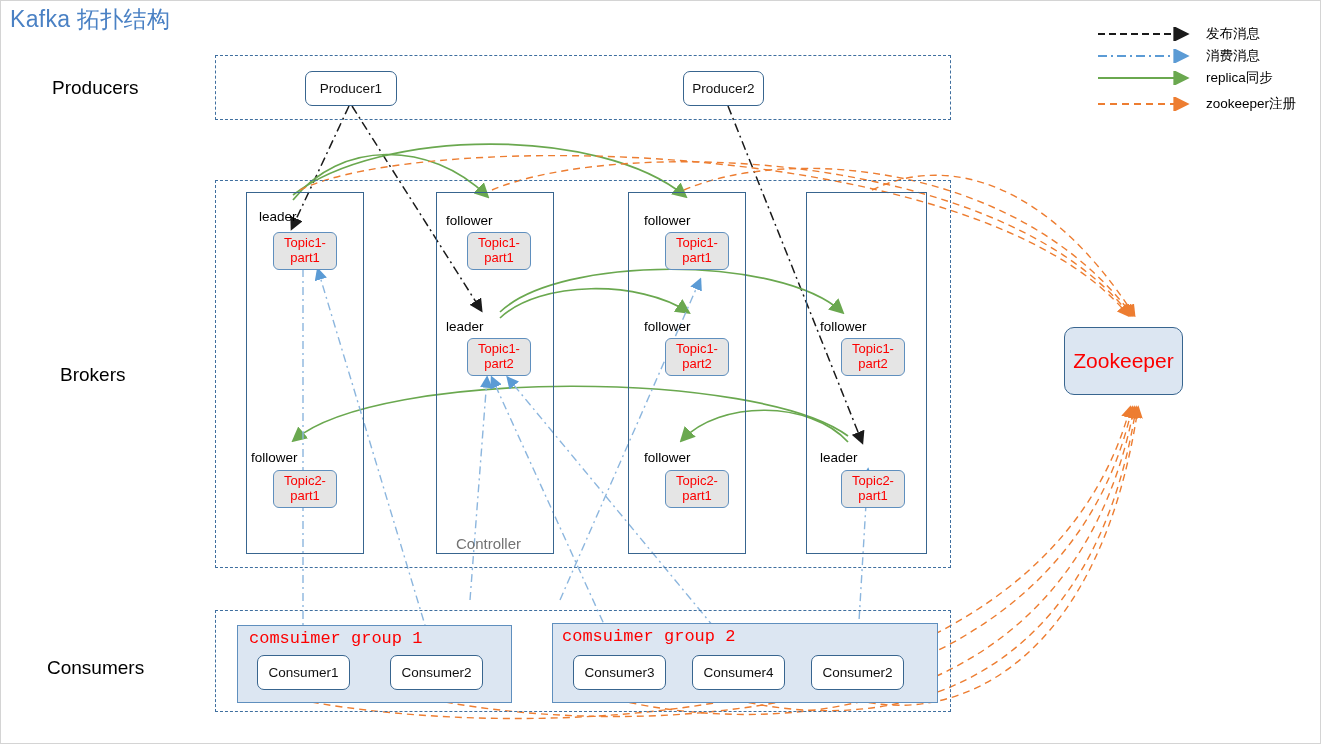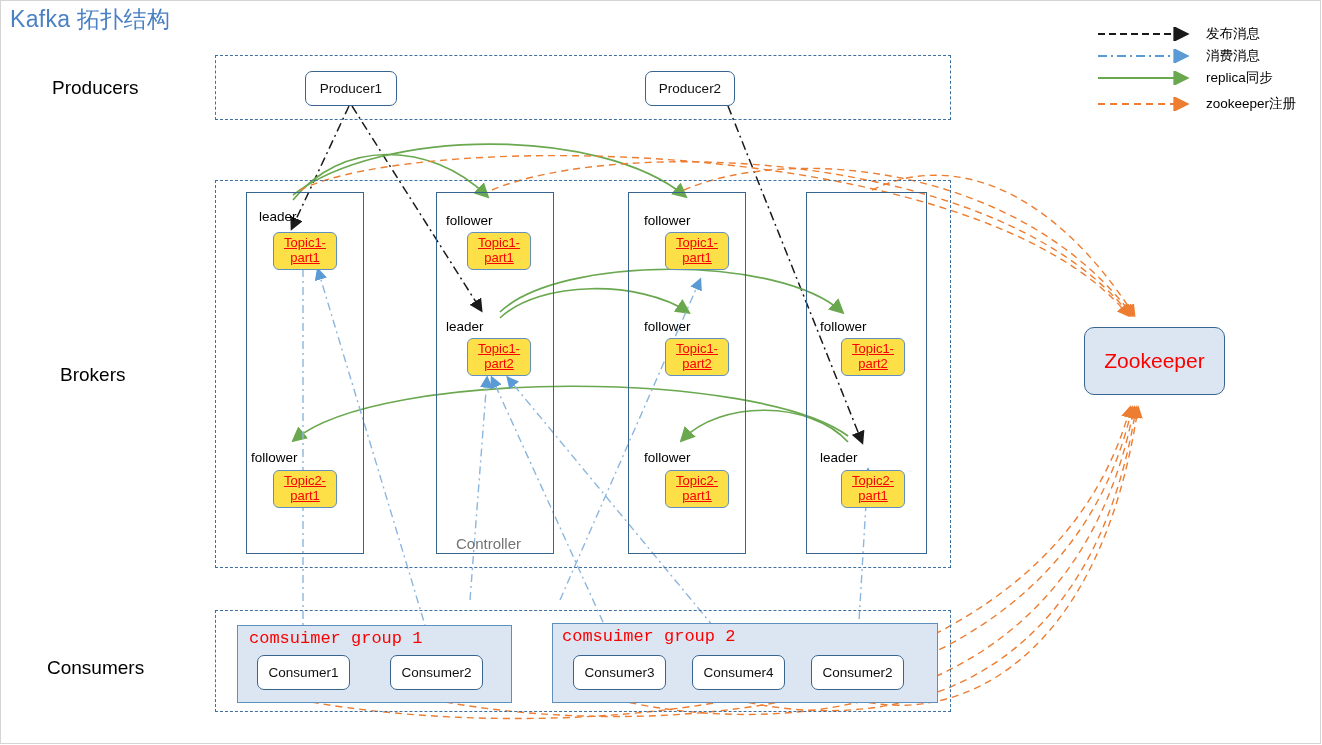--- a/index.html
+++ b/index.html
@@ -48,25 +48,24 @@
     border:1.3px solid #38658f; background:transparent;
   }
 
   .role-label {
     position:absolute; font-size:13.5px; color:#000; white-space:nowrap;
   }
 
   .partition {
     position:absolute; box-sizing:border-box;
     border:1.2px solid #5f8fbe; border-radius:6px;
-    background:#fde047;
+    background:#e5e5e5;
     display:flex; align-items:center; justify-content:center;
     color:#fc0000; font-size:13px; line-height:1.12; text-align:center;
     white-space:pre-line;
-    text-decoration:underline;
   }
 
   .controller-label {
     position:absolute; font-size:15px; color:#737373; white-space:nowrap;
   }
 
   .cgroup {
     position:absolute; box-sizing:border-box;
     border:1.2px solid #5f8fbe; background:#dce6f2;
   }
@@ -164,21 +163,21 @@
     </g>
   </svg>
 
   <div class="zone-label" style="left:52px; top:77px;">Producers</div>
   <div class="zone-label" style="left:60px; top:364px;">Brokers</div>
   <div class="zone-label" style="left:47px; top:657px;">Consumers</div>
 
   <div class="dashed-zone" style="left:215px; top:55px; width:736px; height:65px;"></div>
 
   <div class="rnode" style="left:305px; top:71px; width:92px; height:35px;">Producer1</div>
-  <div class="rnode" style="left:645px; top:71px; width:90px; height:35px;">Producer2</div>
+  <div class="rnode" style="left:683px; top:71px; width:81px; height:35px;">Producer2</div>
 
   <div class="dashed-zone" style="left:215px; top:180px; width:736px; height:388px;"></div>
 
   <div class="broker-box" style="left:246px; top:192px; width:118px; height:362px;"></div>
   <div class="role-label" style="left:259px; top:209px;">leader</div>
   <div class="partition" style="left:273px; top:232px; width:64px; height:38px;">Topic1-
 part1</div>
   <div class="role-label" style="left:251px; top:450px;">follower</div>
   <div class="partition" style="left:273px; top:470px; width:64px; height:38px;">Topic2-
 part1</div>
@@ -217,21 +216,21 @@
   <div class="cgroup-title" style="left:249px; top:629px;">comsuimer group 1</div>
   <div class="rnode" style="left:257px; top:655px; width:93px; height:35px;">Consumer1</div>
   <div class="rnode" style="left:390px; top:655px; width:93px; height:35px;">Consumer2</div>
 
   <div class="cgroup" style="left:552px; top:623px; width:386px; height:80px;"></div>
   <div class="cgroup-title" style="left:562px; top:627px;">comsuimer group 2</div>
   <div class="rnode" style="left:573px; top:655px; width:93px; height:35px;">Consumer3</div>
   <div class="rnode" style="left:692px; top:655px; width:93px; height:35px;">Consumer4</div>
   <div class="rnode" style="left:811px; top:655px; width:93px; height:35px;">Consumer2</div>
 
-  <div class="zk" style="left:1064px; top:327px; width:141px; height:68px;margin-left:20px;">Zookeeper</div>
+  <div class="zk" style="left:1064px; top:327px; width:119px; height:68px;">Zookeeper</div>
 
   <div class="legend" style="left:1098px; top:27px; width:215px; height:90px;">
 
     <div class="legend-row" style="left:0; top:0;">
       <svg class="legend-svg" width="100" height="14" viewBox="0 0 100 14">
         <defs>
             <marker id="lg-b" markerWidth="9" markerHeight="9" refX="7" refY="4.5" orient="auto">
           <path d="M0,0 L9,4.5 L0,9 z" fill="#1a1a1a"></path>
             </marker>
           </defs>

